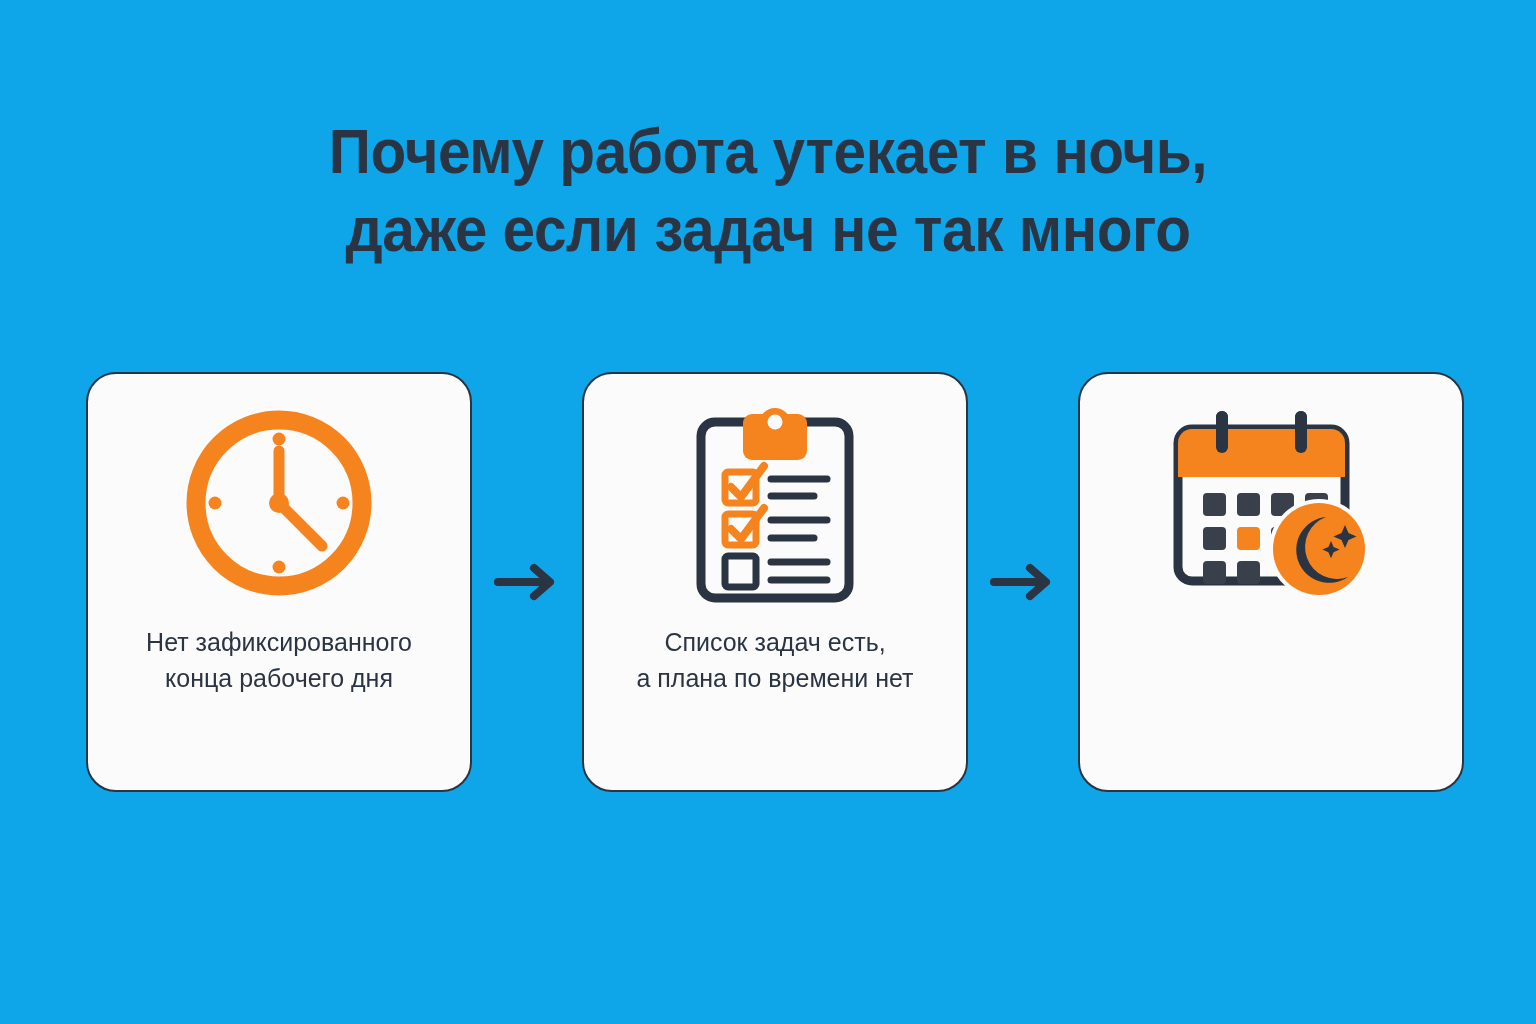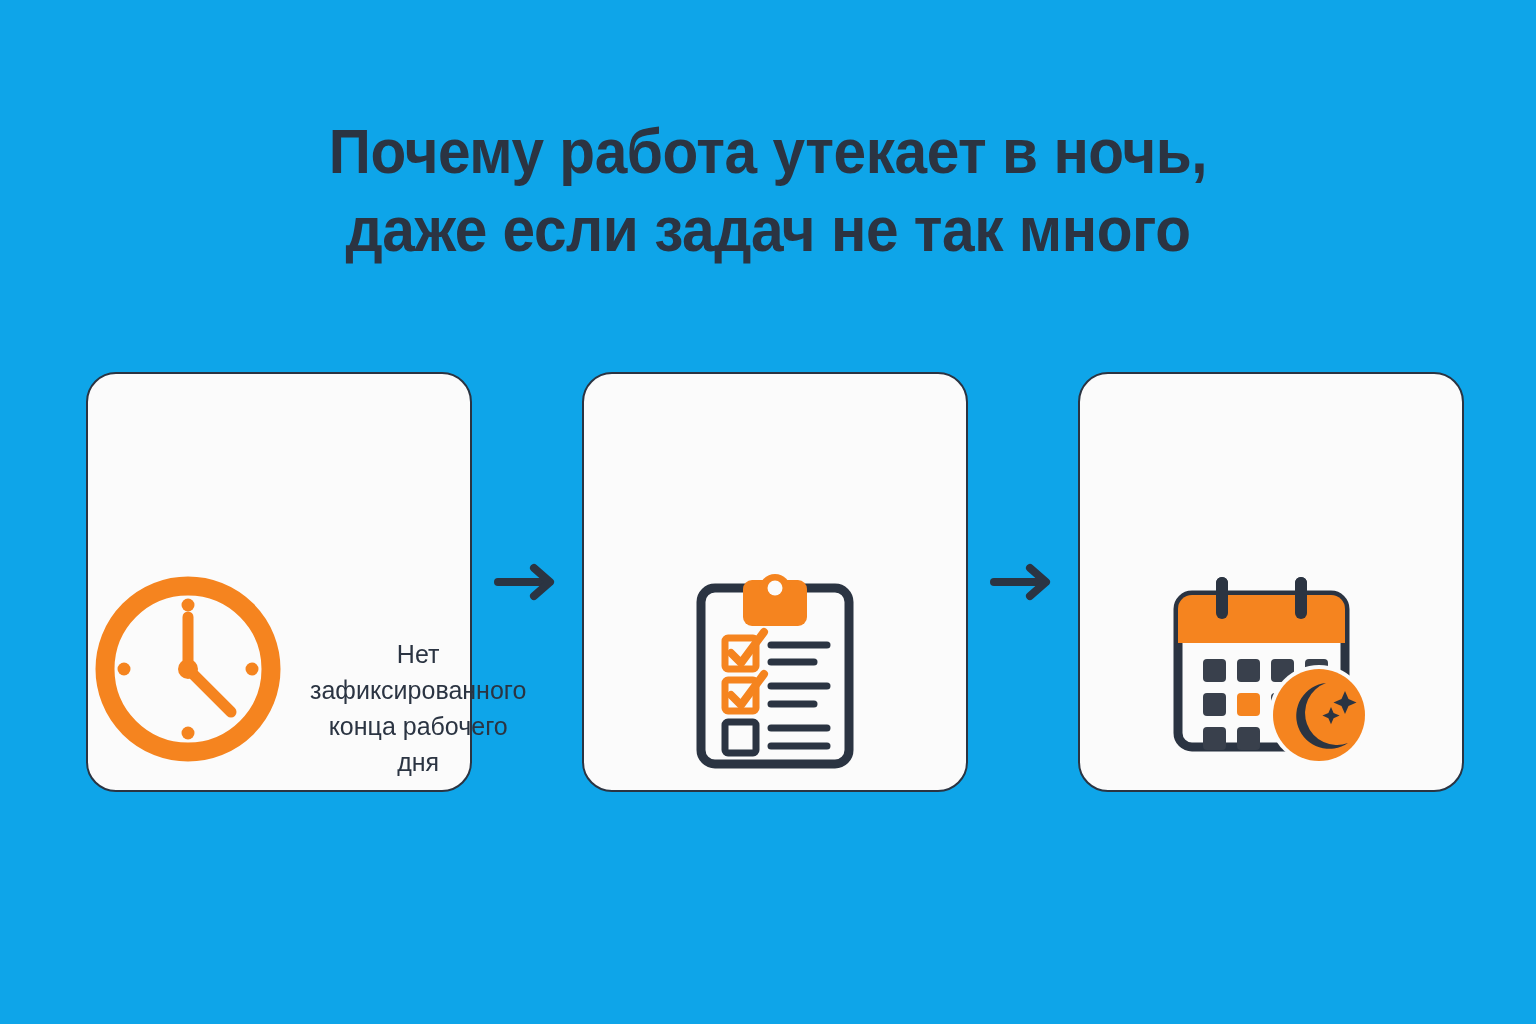--- a/index.html
+++ b/index.html
@@ -52,21 +52,22 @@
     justify-content: space-between;
   }
   .card {
     box-sizing: border-box;
     width: 386px;
     height: 420px;
     background: #fbfbfb;
     border: 2px solid #2b3442;
     border-radius: 30px;
     display: flex;
-    align-items: flex-end;
+    flex-direction: column;
+    align-items: center;
   }
   .card-icon {
     height: 250px;
     width: 100%;
     display: flex;
     align-items: center;
     justify-content: center;
     padding-top: 8px;
     box-sizing: border-box;
   }
@@ -146,20 +147,22 @@
           <rect x="50" y="118" width="31" height="31" rx="3" fill="none" stroke="#f5841f" stroke-width="7"></rect>
           <polyline points="56,133 66,143 89,112" fill="none" stroke="#f5841f" stroke-width="8" stroke-linecap="round" stroke-linejoin="round"></polyline>
           <line x1="96" y1="124" x2="152" y2="124" stroke="#2b3442" stroke-width="7" stroke-linecap="round"></line>
           <line x1="96" y1="142" x2="139" y2="142" stroke="#2b3442" stroke-width="7" stroke-linecap="round"></line>
 
           <rect x="50" y="160" width="31" height="31" rx="3" fill="none" stroke="#2b3442" stroke-width="7"></rect>
           <line x1="96" y1="166" x2="152" y2="166" stroke="#2b3442" stroke-width="7" stroke-linecap="round"></line>
           <line x1="96" y1="184" x2="152" y2="184" stroke="#2b3442" stroke-width="7" stroke-linecap="round"></line>
         </svg>
       </div>
+      <div class="card-label">Список задач есть,
+а плана по времени нет</div>
     </div>
 
     <div class="arrow">
       <svg width="70" height="42" viewBox="0 0 70 42">
         <line x1="6" y1="21" x2="52" y2="21" stroke="#2b3442" stroke-width="8" stroke-linecap="round"></line>
         <polyline points="42,7 58,21 42,35" fill="none" stroke="#2b3442" stroke-width="8" stroke-linecap="round" stroke-linejoin="round"></polyline>
       </svg>
     </div>
 
     <div class="card">

